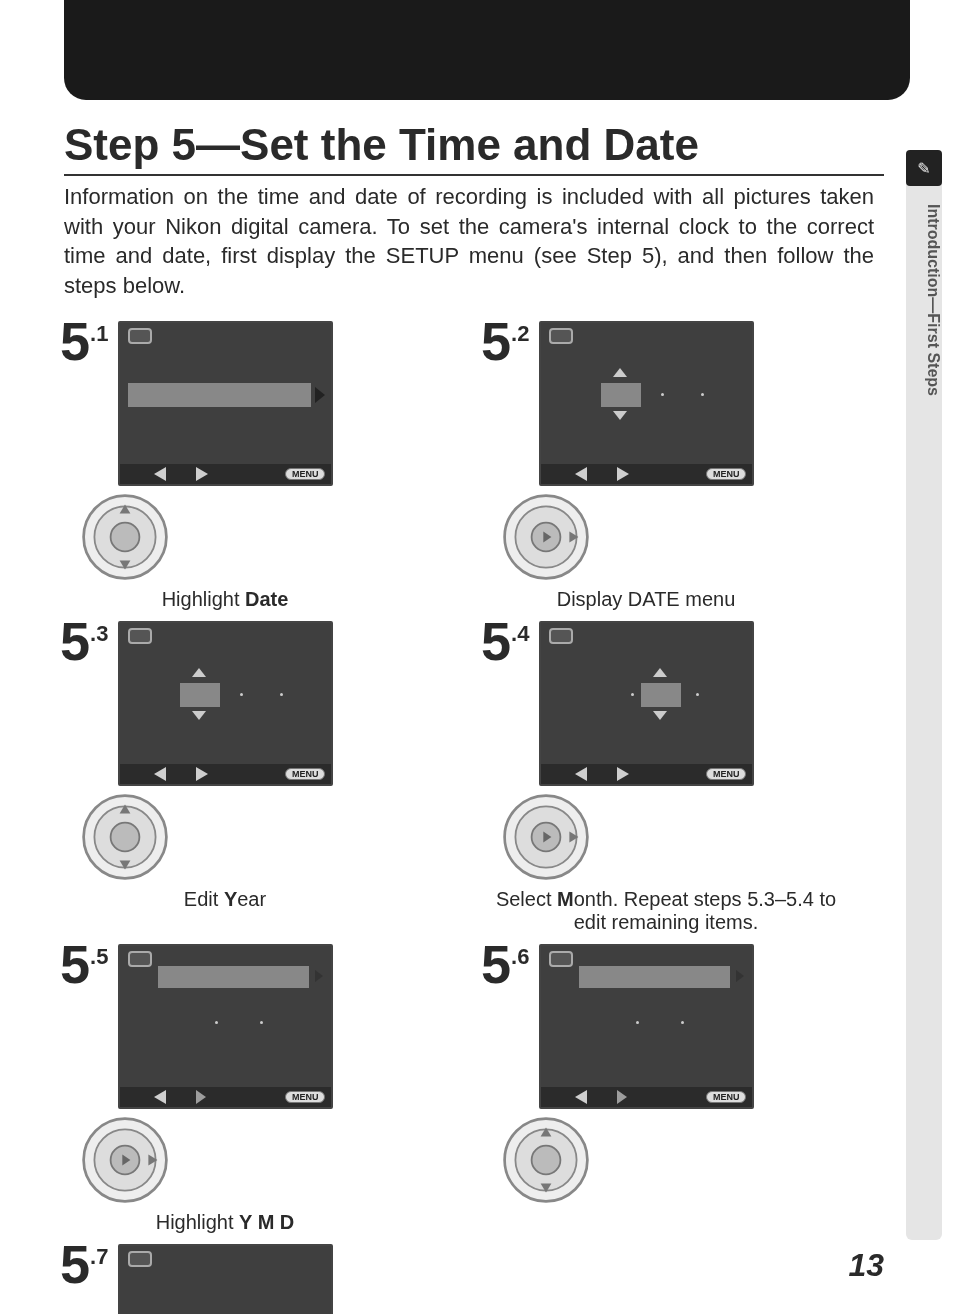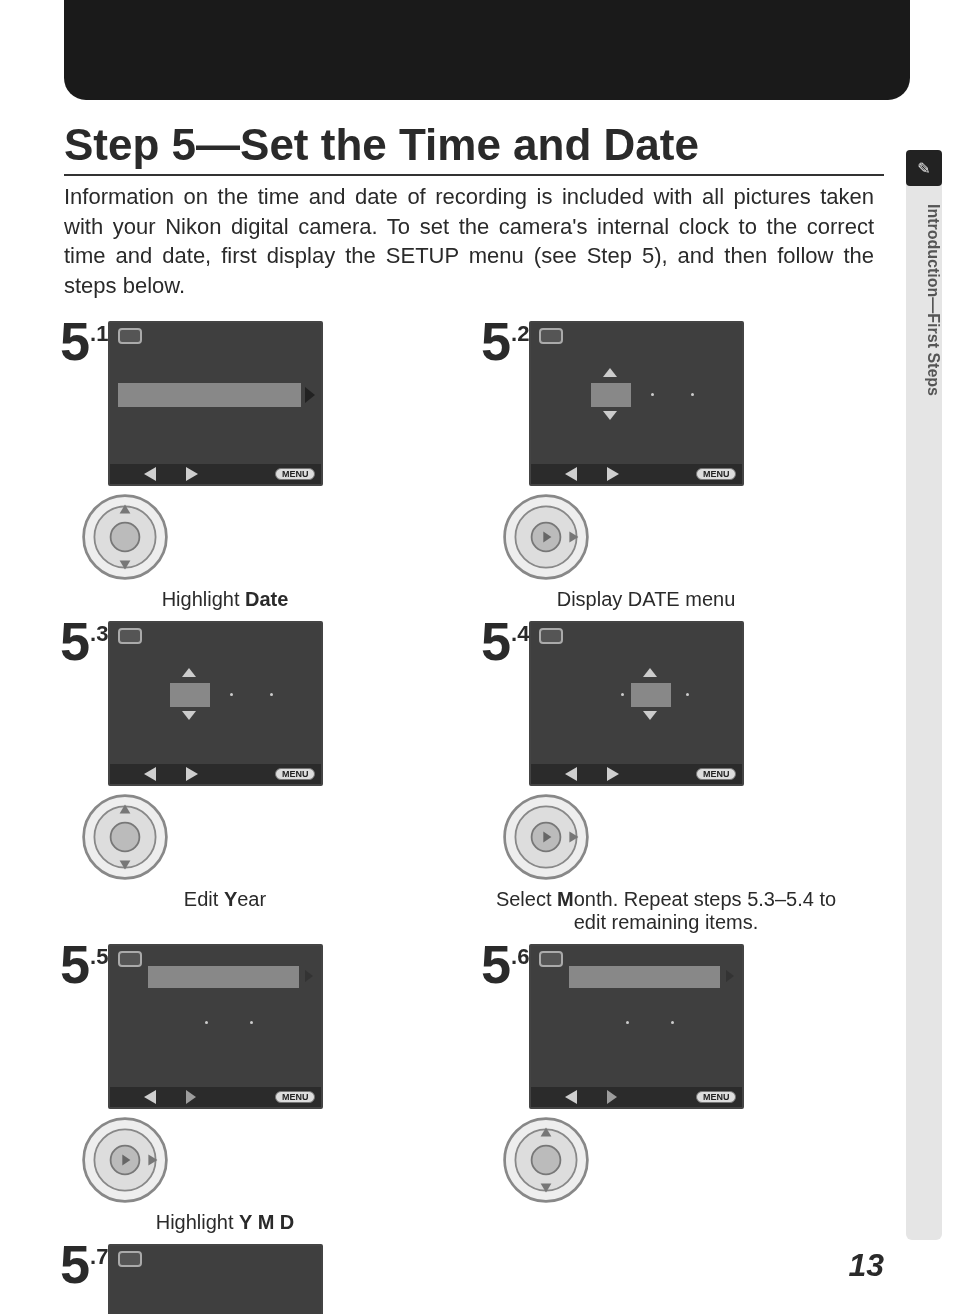--- a/index.html
+++ b/index.html
@@ -42,20 +42,21 @@
     column-gap: 12px;
     row-gap: 10px;
     margin-top: 6px;
     margin-left: 20px;
     width: 830px;
   }
   .cell { }
   .step-row {
     display: flex;
     align-items: flex-start;
+    gap: 10px;
   }
   .step-num {
     font-size: 54px;
     font-weight: bold;
     line-height: 0.9;
     margin-top: -4px;
   }
   .step-num sup { font-size: 22px; vertical-align: super; }
   .figure-block { }
   .lcd {

